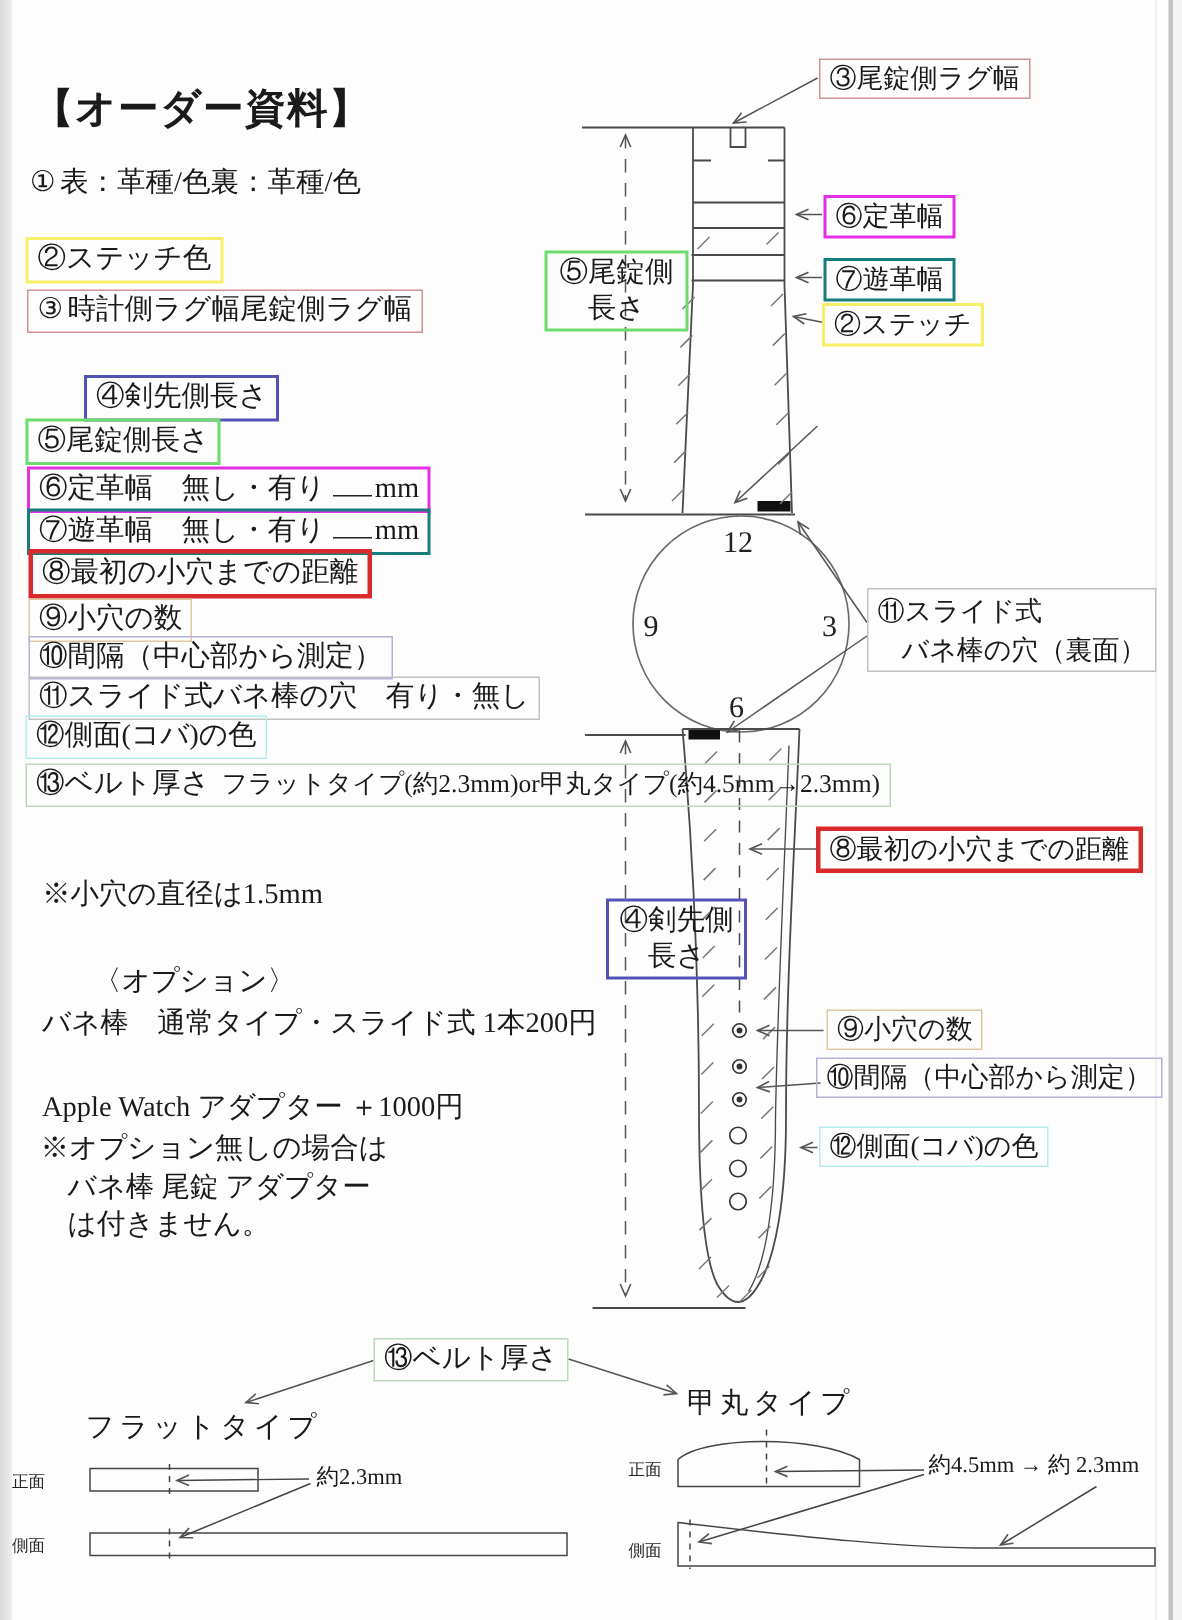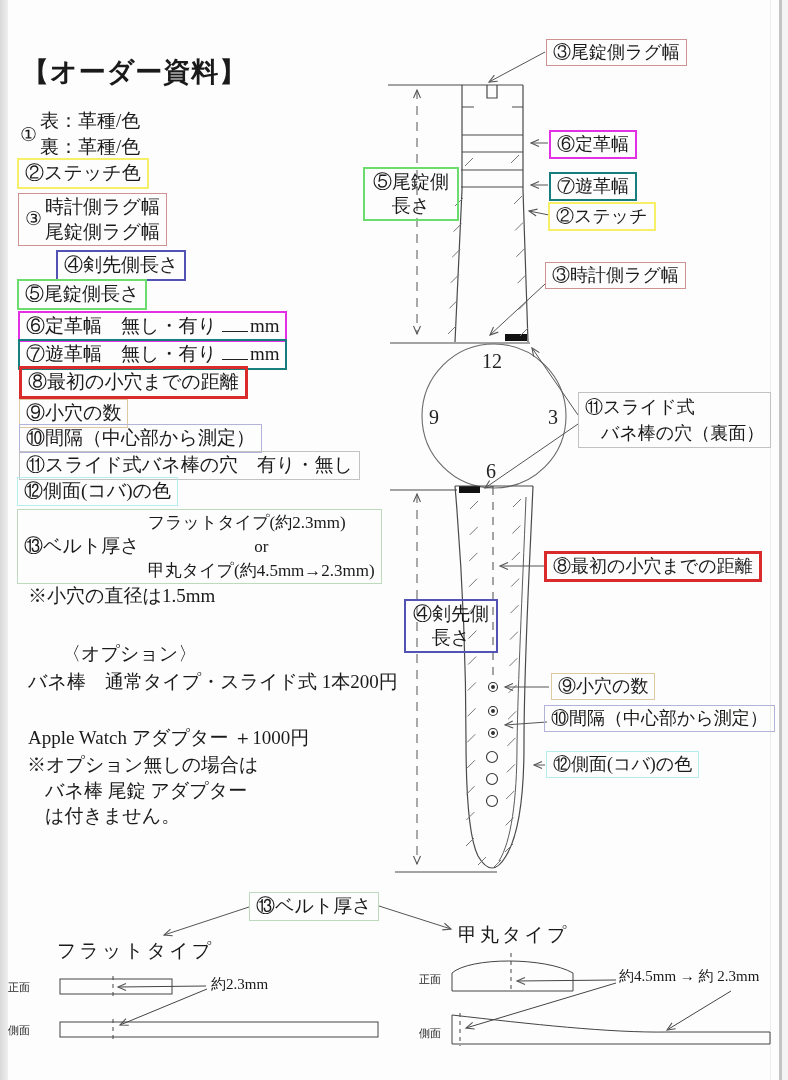--- a/index.html
+++ b/index.html
@@ -7,21 +7,21 @@
         font-family:"Liberation Serif","DejaVu Serif",serif;color:#1a1a1a;overflow:hidden;}
   .abs{position:absolute;}
   .art{position:absolute;left:0;top:0;pointer-events:none;}
   .edgeL{left:0;top:0;width:8px;height:1080px;background:linear-gradient(90deg,#d9d9d9,#efefef);}
   .edgeR1{left:770px;top:0;width:1px;height:1080px;background:#ececec;}
   .edgeR2{left:779px;top:0;width:3px;height:1080px;background:#c4c4c4;}
   .edgeR3{left:782px;top:0;width:6px;height:1080px;background:#f4f4f4;}
   .title{left:22px;top:54px;font-size:27px;font-weight:bold;letter-spacing:1px;}
   .box{border:2px solid #999;padding:1px 6px;font-size:19px;line-height:1.3;white-space:nowrap;background:transparent;}
   .numrow{display:flex;align-items:center;gap:3px;}
-  .lines{display:flex;flex-direction:column;}
+  .lines{display:flex;flex-direction:row;}
   .c-yellow{border-color:#f6ef67;}
   .c-pink{border-color:#cf9292;border-width:1.5px;}
   .c-blue{border-color:#5353b5;margin-left:39px;}
   .c-green{border-color:#6cdd6c;}
   .c-magenta{border-color:#e430e4;border-width:2.5px;}
   .c-teal{border-color:#187d7d;border-width:2.5px;}
   .c-red{border-color:#d92b2b;border-width:3px;}
   .c-tan{border-color:#dcc9a2;border-width:1.5px;}
   .c-lav{border-color:#b3b3da;border-width:1.5px;}
   .c-gray{border-color:#c2c2c2;border-width:1px;}
@@ -243,21 +243,20 @@
   <div class="abs box c-pink" style="left:546px;top:39px;font-size:18px;">③尾錠側ラグ幅</div>
 
   <div class="abs box c-green lbl2" style="left:363px;top:167px;width:80px;">
     <div>⑤尾錠側</div>
     <div>長さ</div>
   </div>
 
   <div class="abs box c-magenta" style="left:549px;top:130px;font-size:18px;">⑥定革幅</div>
   <div class="abs box c-teal" style="left:549px;top:172px;font-size:18px;">⑦遊革幅</div>
   <div class="abs box c-yellow" style="left:548px;top:202px;font-size:18px;">②ステッチ</div>
-  <div class="abs box c-pink" style="left:545px;top:262px;font-size:18px;">③時計側ラグ幅</div>
 
   <div class="abs box c-gray slide2" style="left:578px;top:392px;font-size:18px;">
     <div>⑪スライド式</div>
     <div class="ind">バネ棒の穴（裏面）</div>
   </div>
 
   <div class="abs box c-red" style="left:544px;top:551px;font-size:18px;">⑧最初の小穴までの距離</div>
 
   <div class="abs box c-blue lbl2" style="left:365px;top:599px;width:78px;">
     <div>④剣先側</div>

